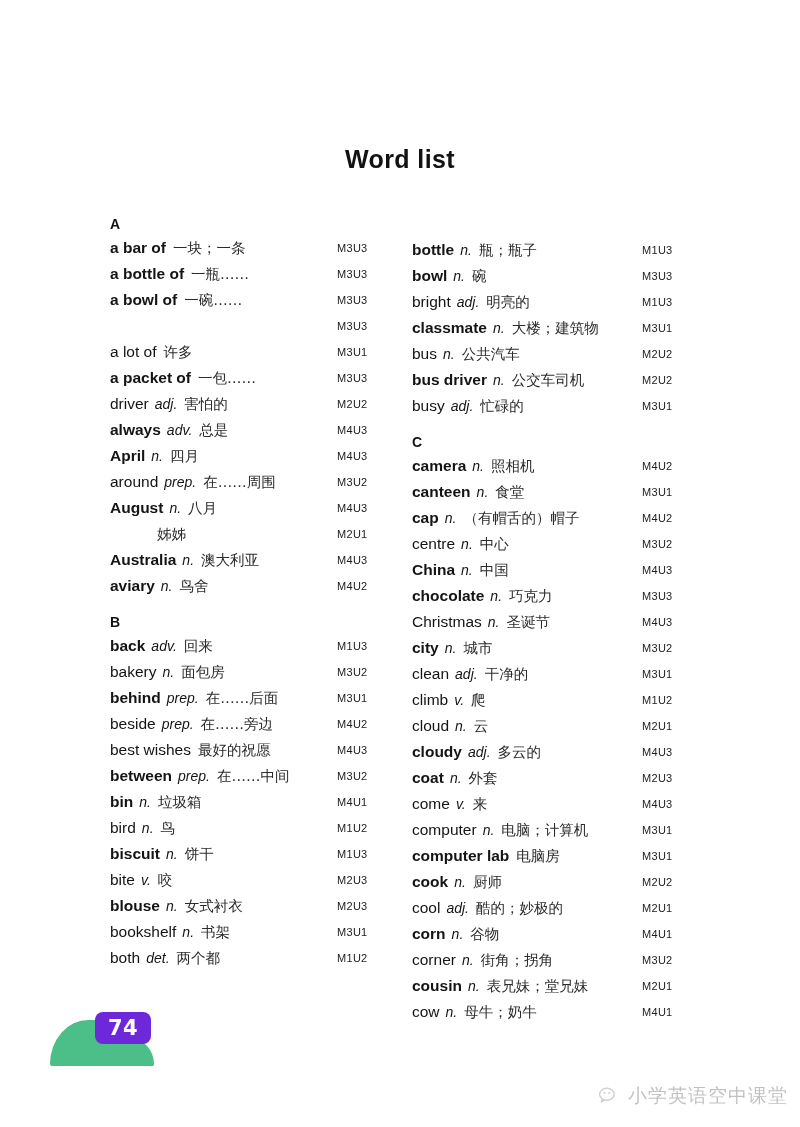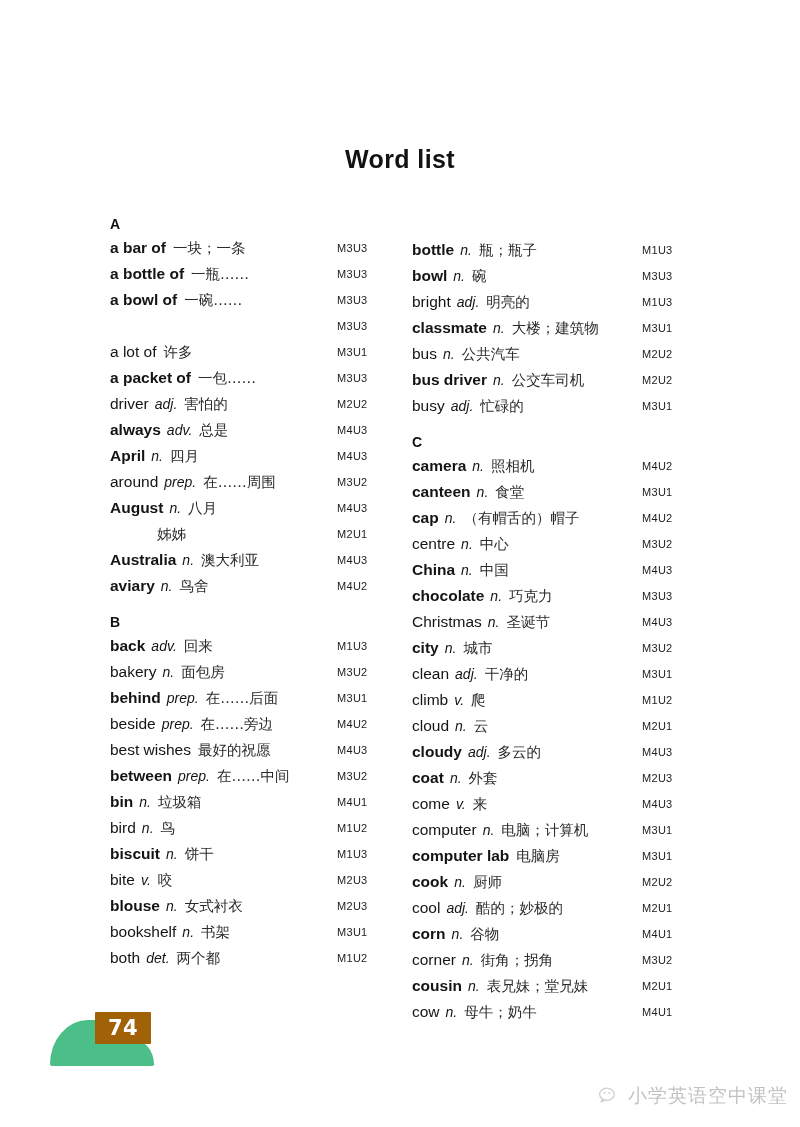--- a/index.html
+++ b/index.html
@@ -135,22 +135,22 @@
     height: 28px;
     background: #4cbe87;
     border-radius: 26px 26px 2px 2px / 28px 28px 2px 2px;
   }
   #badge-chip {
     position: absolute;
     left: 49px;
     top: 6px;
     width: 56px;
     height: 32px;
-    background: #a16207;
-    border-radius: 1px;
+    background: #6d28d9;
+    border-radius: 8px;
     z-index: 3;
   }
   #badge-number {
     position: absolute;
     left: 0;
     top: 0;
     width: 56px;
     height: 32px;
     line-height: 32px;
     text-align: center;

